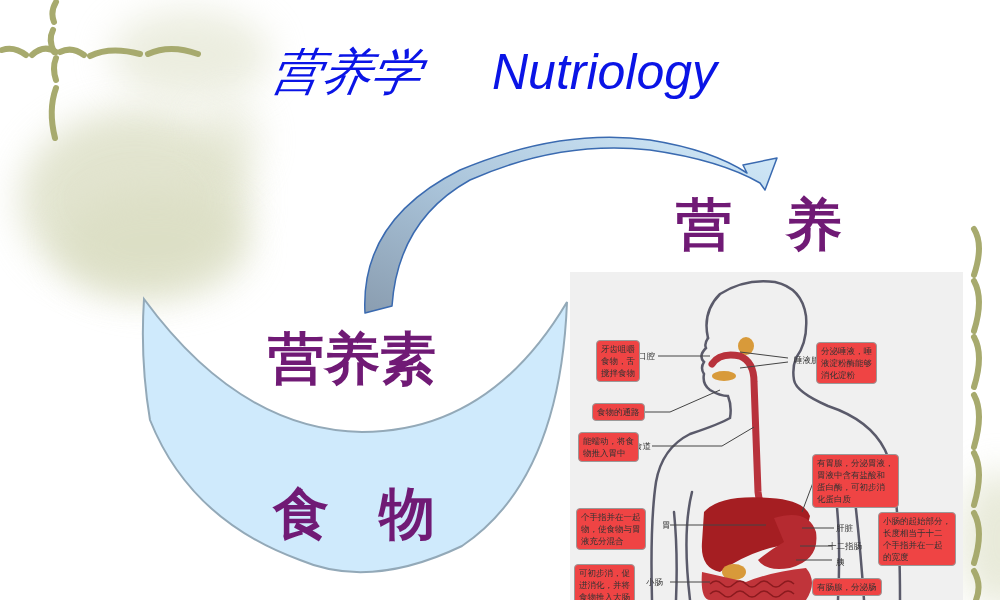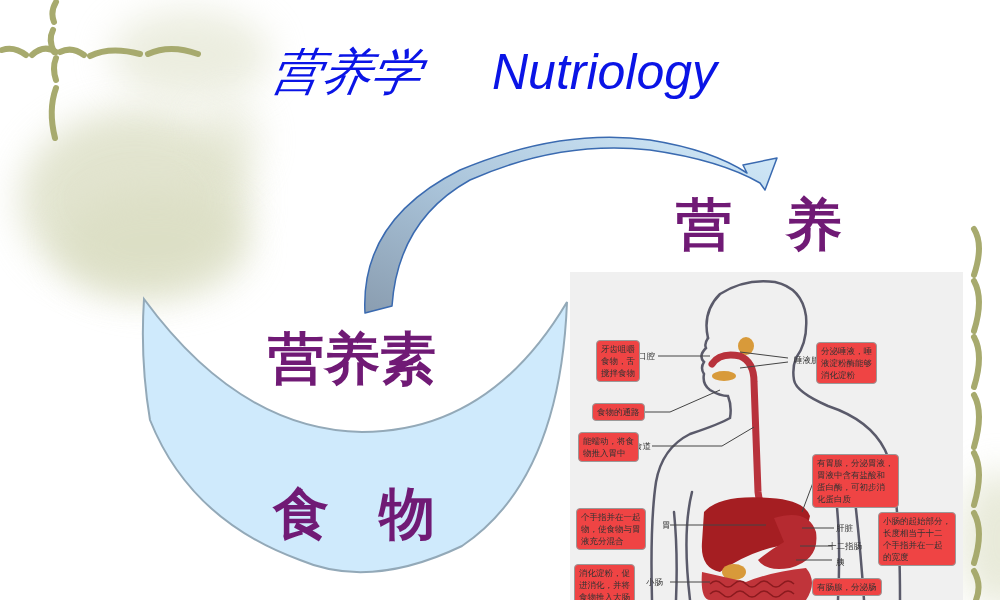--- a/index.html
+++ b/index.html
@@ -165,21 +165,21 @@
       <span>物，使食物与胃</span>
       <span>液充分混合</span>
     </div>
     <div class="box" style="left:308px;top:240px">
       <span>小肠的起始部分，</span>
       <span>长度相当于十二</span>
       <span>个手指并在一起</span>
       <span>的宽度</span>
     </div>
     <div class="box" style="left:4px;top:292px">
-      <span>消化淀粉，促</span>
+      <span>可初步消，促</span>
       <span>进消化，并将</span>
       <span>食物推入大肠</span>
     </div>
     <div class="box" style="left:242px;top:306px">
       <span>有肠腺，分泌肠</span>
     </div>
   </div>
 
 </div>
 

